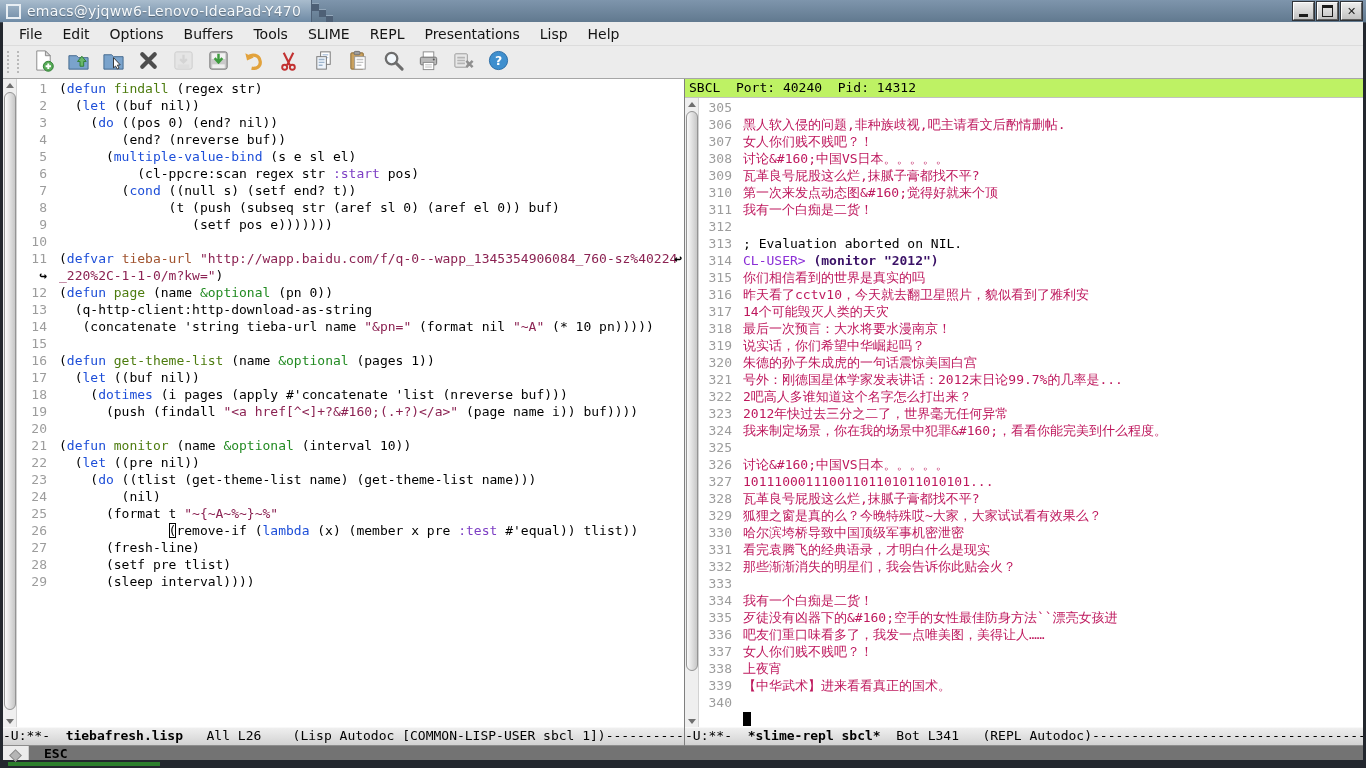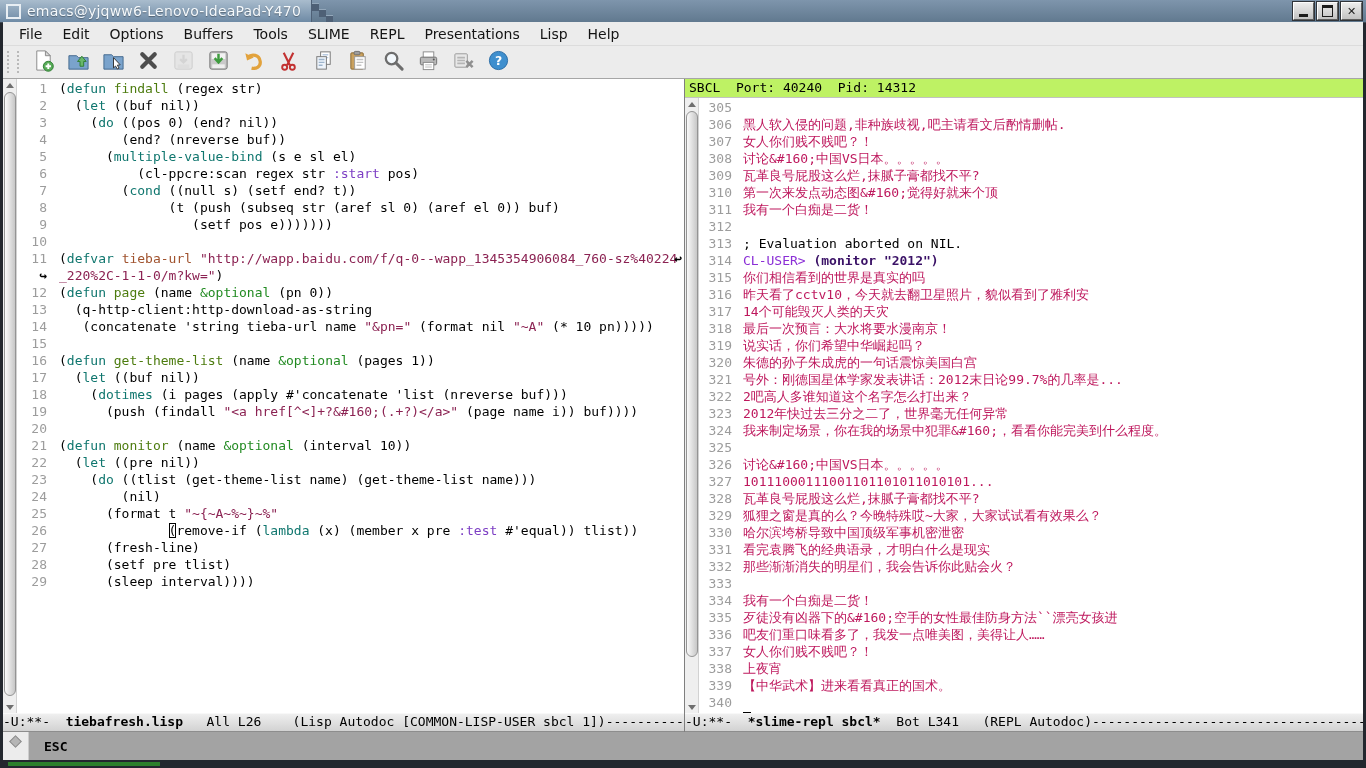--- a/index.html
+++ b/index.html
@@ -53,38 +53,38 @@
   
   .content{flex:1;overflow:hidden;padding-top:1px;background:#fff;cursor:text;}
   .row{display:flex;height:17px;line-height:17px;font:13px/17px "DejaVu Sans Mono","DejaVu Sans",monospace;}
   .ln{flex:none;text-align:right;color:#9c9c9c;white-space:pre;}
   .win-left .ln{width:30px;padding-right:9px;}
   .win-right .ln{width:33px;padding-right:8px;}
   .tx{flex:1;white-space:pre;overflow:hidden;position:relative;padding-left:3px;color:#000;}
   .wrapmark{color:#000;font-weight:bold;}
   .wrap-end{position:absolute;right:2px;top:0;font-weight:bold;color:#000;}
   .seg-d{color:#000}
-  .seg-k{color:#0f766e}
+  .seg-k{color:#1d4ed8}
   .seg-f{color:#4d7c0f}
   .seg-s{color:#8b2252}
   .seg-v{color:#a0522d}
   .seg-t{color:#228b22}
   .seg-b{color:#7d3fc4}
   .seg-out{color:#be185d}
   .seg-p{color:#8b2fd6}
   .seg-in{color:#3a1166;font-weight:bold}
   .seg-cur{color:#000;outline:1px solid #000;outline-offset:-1px;}
   .block-cursor{display:inline-block;width:8px;height:14px;background:#000;vertical-align:-2px;}
   
   .modeline{height:17px;background:linear-gradient(#efefef,#d2d2d2);border-top:1px solid #f8f8f8;border-bottom:1px solid #8d8d8d;
             font:13px/15px "DejaVu Sans Mono",monospace;color:#000;white-space:pre;overflow:hidden;display:flex;}
   .modeline b{font-weight:bold;}
   .dashes{flex:1;overflow:hidden;}
   
-  .minibuffer{height:28px;background:#a3a3a3;display:flex;align-items:center;}
+  .minibuffer{height:14px;background:#737373;display:flex;align-items:center;}
   .mb-strip{width:25px;height:100%;background:#ececec;border-right:1px solid #cccccc;position:relative;flex:none;}
   .mb-diamond{position:absolute;top:5px;left:8px;width:7px;height:7px;background:#b5b5b5;border:1px solid #8d8d8d;transform:rotate(45deg);}
   .mb-text{font:600 13px/17px "DejaVu Sans Mono",monospace;color:#000;padding-left:15px;white-space:pre;}
   
   .bottom-green{position:absolute;left:8px;bottom:2px;width:152px;height:4px;background:#2c7f2c;}
 </style>
 </head>
 <body>
 
 <div class="frame">

